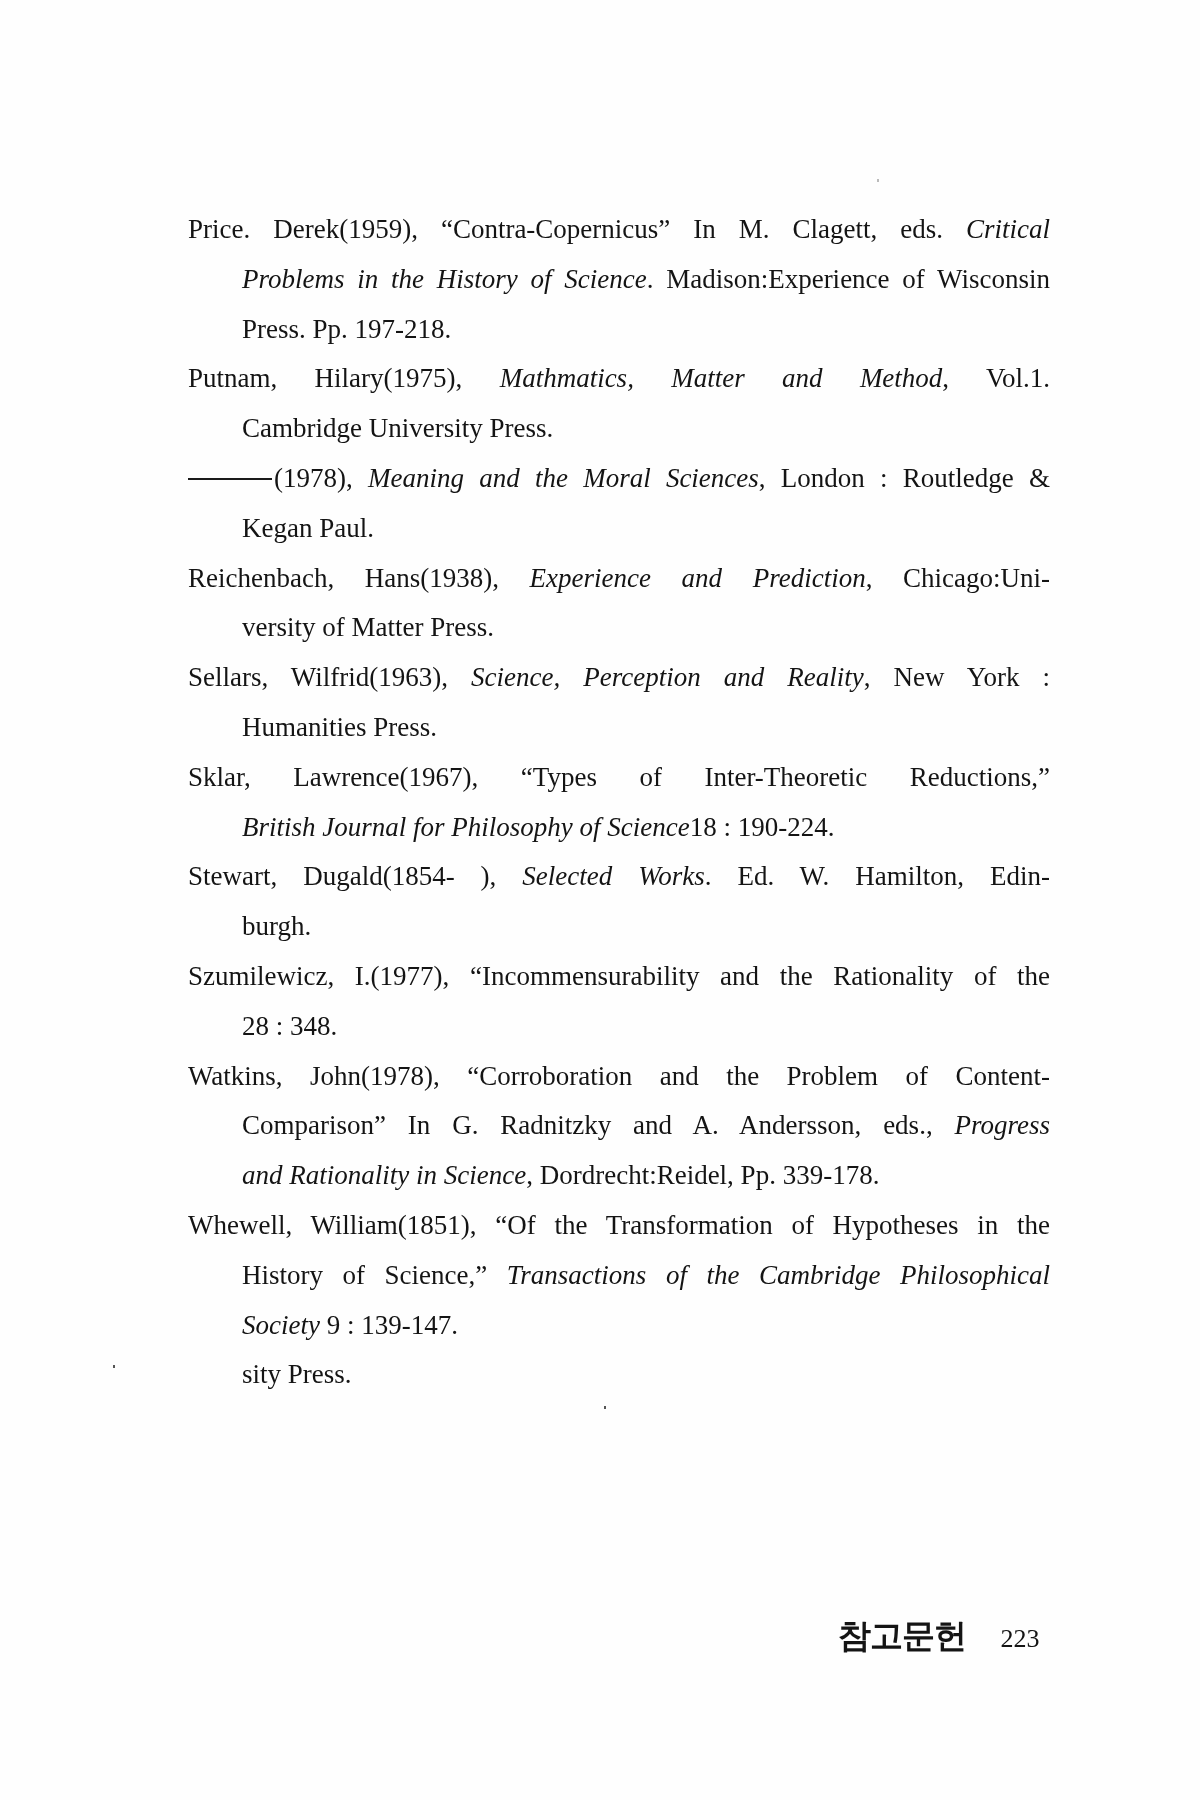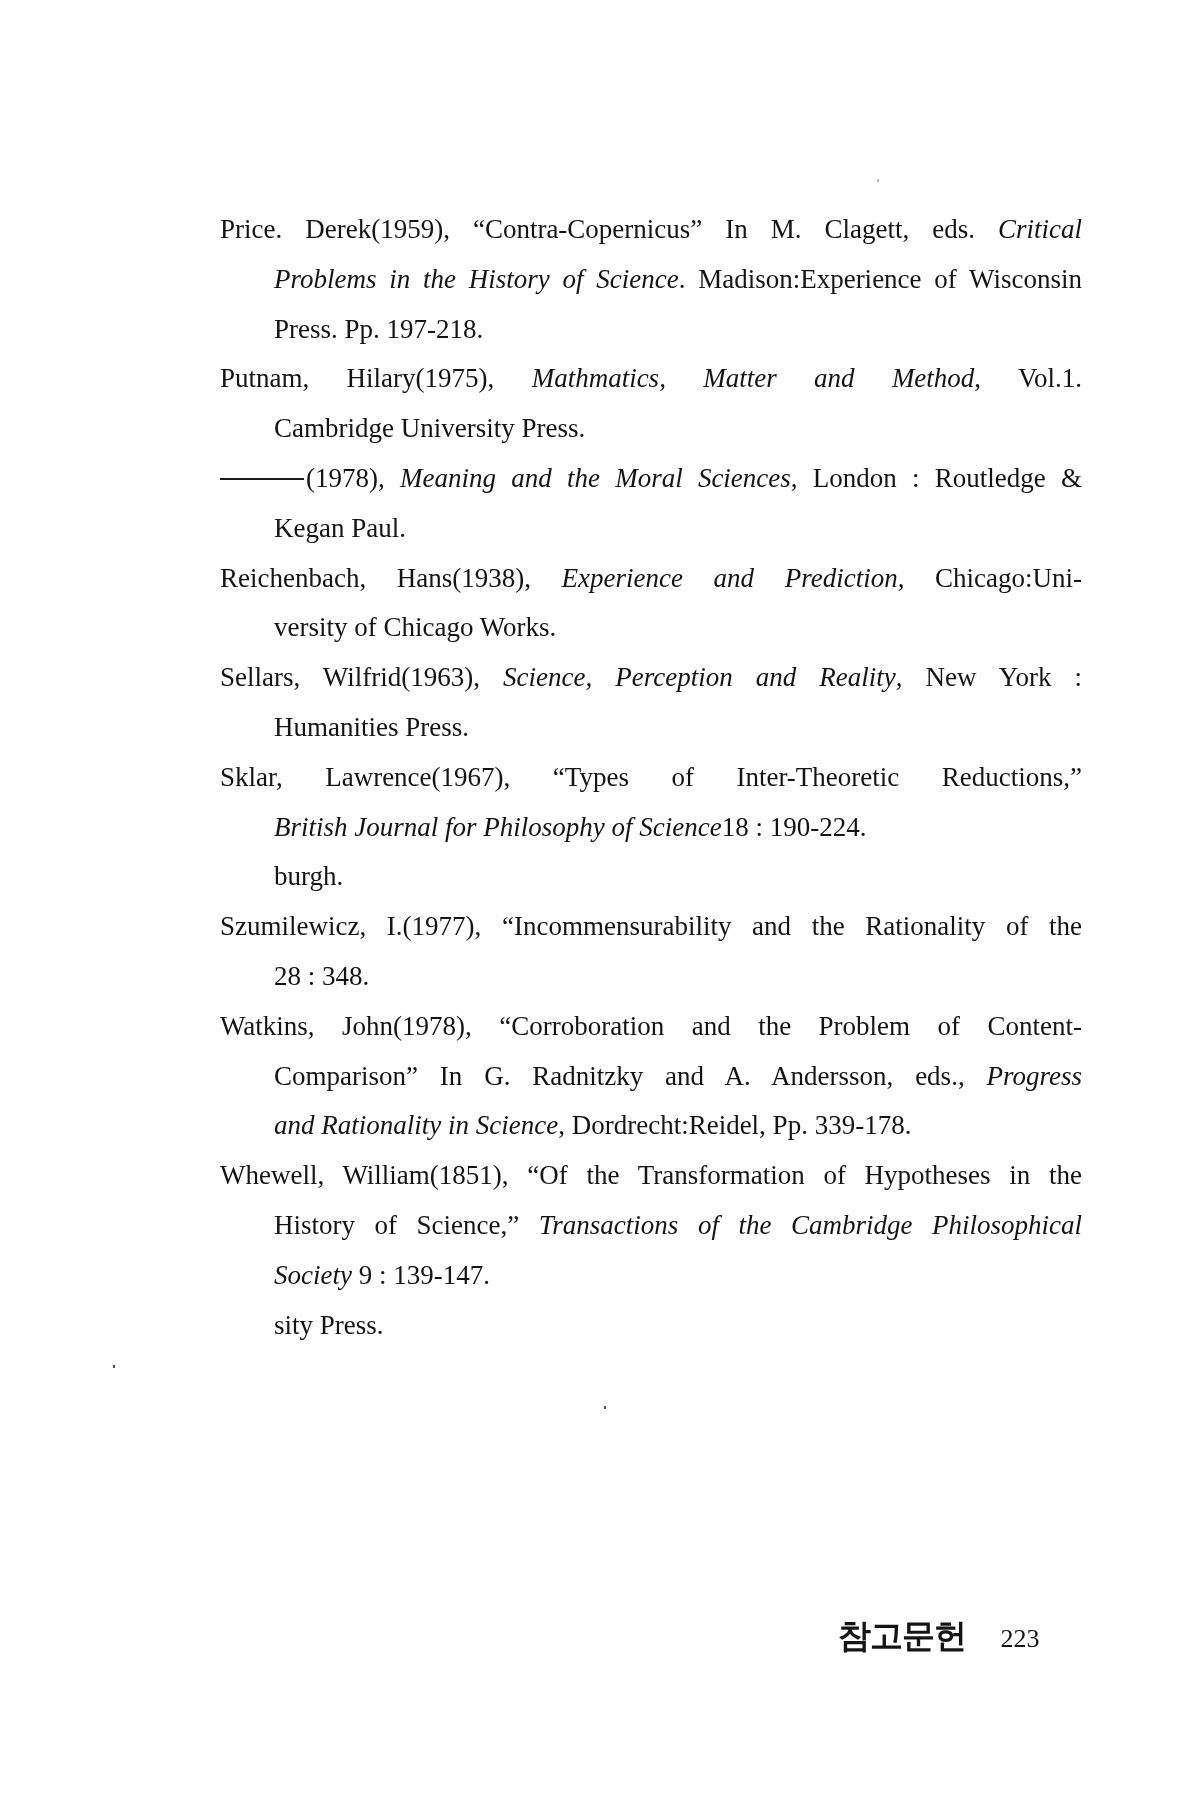--- a/index.html
+++ b/index.html
@@ -19,21 +19,20 @@
     position: absolute;
     left: 0; top: 0;
     width: 1200px; height: 1800px;
     background: #fefefe;
   }
   .biblio {
     position: absolute;
     left: 188px;
     top: 210px;
     width: 862px;
-    margin-left: 32px;
   }
   .entry { margin: 0; padding: 0; }
   .line {
     height: 49.8px;
     line-height: 38px;
     font-size: 27px;
     white-space: nowrap;
     display: block;
   }
   .line.justify {
@@ -84,31 +83,32 @@
       <div class="entry">
         <div class="line justify"><span class="seg">Putnam, Hilary(1975), </span><span class="seg it">Mathmatics, Matter and Method</span><span class="seg">, Vol.1.</span></div>
         <div class="line indent"><span class="seg">Cambridge University Press.</span></div>
       </div>
       <div class="entry">
         <div class="line justify"><span class="dash"></span><span class="seg">(1978), </span><span class="seg it">Meaning and the Moral Sciences</span><span class="seg">, London : Routledge &amp;</span></div>
         <div class="line indent"><span class="seg">Kegan Paul.</span></div>
       </div>
       <div class="entry">
         <div class="line justify"><span class="seg">Reichenbach, Hans(1938), </span><span class="seg it">Experience and Prediction</span><span class="seg">, Chicago:Uni-</span></div>
-        <div class="line indent"><span class="seg">versity of Chicago Works.</span></div>
+        <div class="line indent"><span class="seg">versity of Matter Press.</span></div>
       </div>
       <div class="entry">
         <div class="line justify"><span class="seg">Sellars, Wilfrid(1963), </span><span class="seg it">Science, Perception and Reality</span><span class="seg">, New York :</span></div>
         <div class="line indent"><span class="seg">Humanities Press.</span></div>
       </div>
       <div class="entry">
         <div class="line justify"><span class="seg">Sklar, Lawrence(1967), “Types of Inter-Theoretic Reductions,”</span></div>
         <div class="line indent"><span class="seg it">British Journal for Philosophy of Science</span><span class="seg">18 : 190-224.</span></div>
       </div>
       <div class="entry">
+        <div class="line justify"><span class="seg">Stewart, Dugald(1854- ), </span><span class="seg it">Selected Works</span><span class="seg">. Ed. W. Hamilton, Edin-</span></div>
         <div class="line indent"><span class="seg">burgh.</span></div>
       </div>
       <div class="entry">
         <div class="line justify"><span class="seg">Szumilewicz, I.(1977), “Incommensurability and the Rationality of the</span></div>
         <div class="line indent"><span class="seg">28 : 348.</span></div>
       </div>
       <div class="entry">
         <div class="line justify"><span class="seg">Watkins, John(1978), “Corroboration and the Problem of Content-</span></div>
         <div class="line justify indent"><span class="seg">Comparison” In G. Radnitzky and A. Andersson, eds., </span><span class="seg it">Progress</span></div>
         <div class="line indent"><span class="seg it">and Rationality in Science</span><span class="seg">, Dordrecht:Reidel, Pp. 339-178.</span></div>

